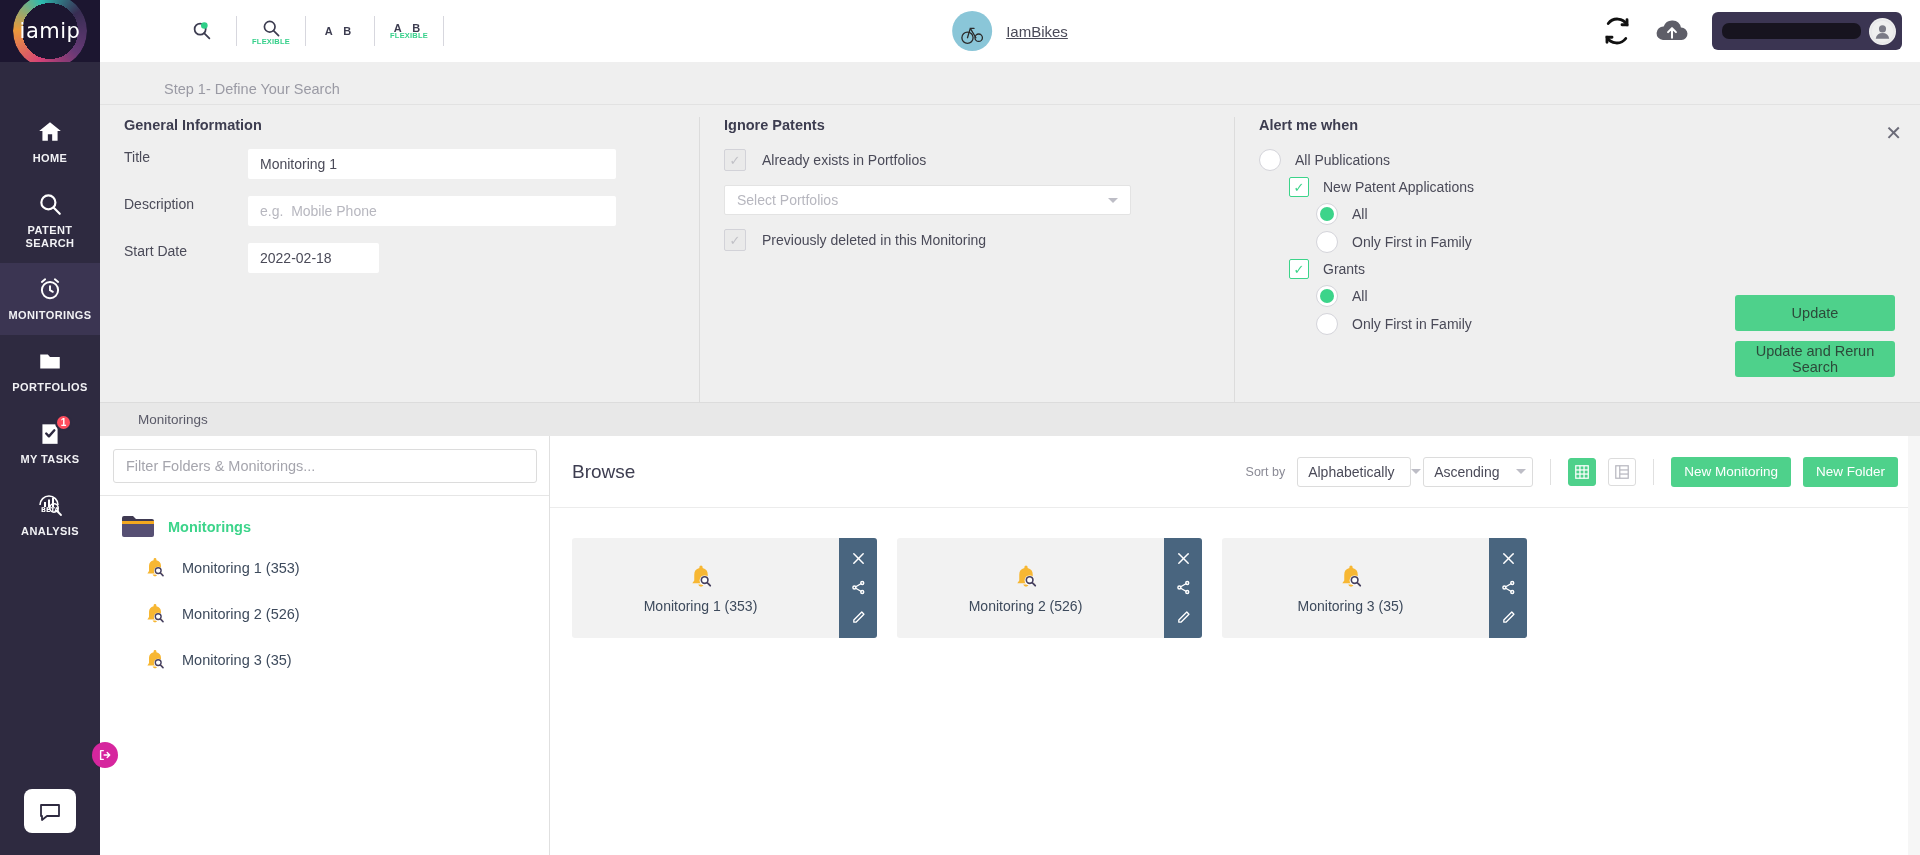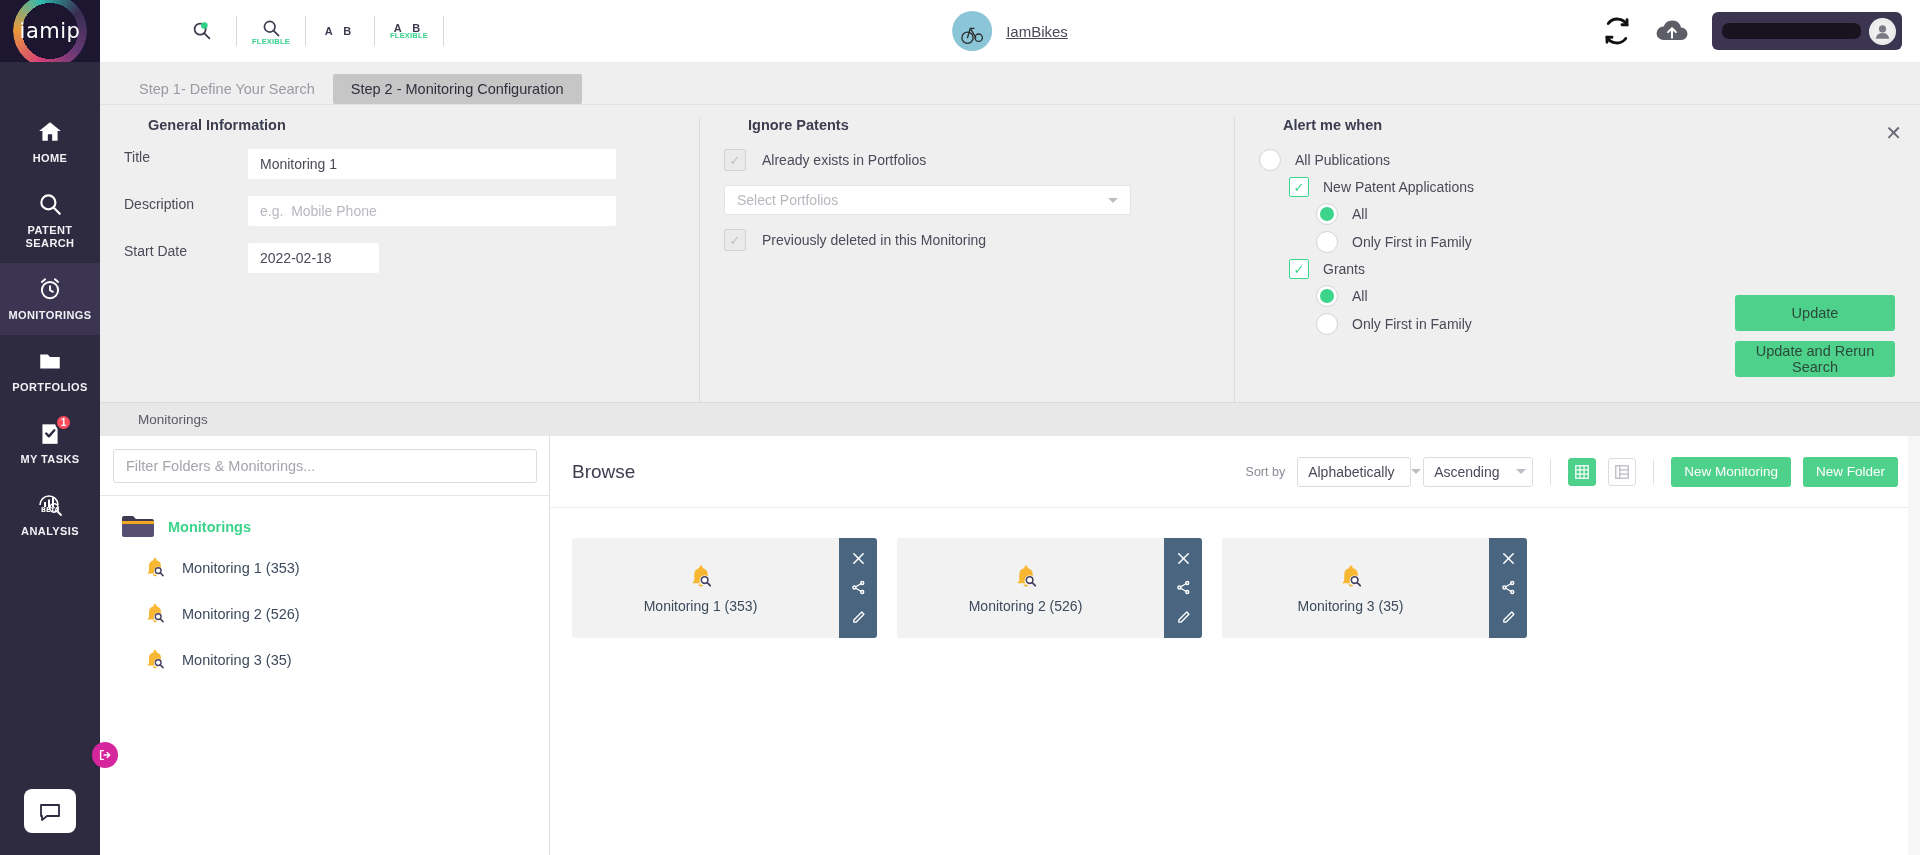--- a/index.html
+++ b/index.html
@@ -96,38 +96,38 @@
   }
   .redact { flex:1; height: 16px; background: #17141f; border-radius: 7px; }
   .avatar {
     width: 27px; height: 27px; border-radius: 50%; background: #efefef;
     display:flex; align-items:center; justify-content:center;
   }
 
   
   .steps {
     height: 42px; background: #efefef; display: flex; align-items: flex-end;
-    padding-left: 21px; gap: 0; flex: 0 0 42px;
+    padding-left: 46px; gap: 0; flex: 0 0 42px;
   }
   .step {
     height: 30px; padding: 0 18px; display: flex; align-items: center;
     font-size: 14.5px; color: #9a9aa4; cursor: pointer; border-radius: 2px;
   }
   .step.active { background: #c6c6c6; color: #2f2f3d; }
 
   
   .settings {
     background: #efefef; flex: 0 0 298px; display: flex; position: relative;
     border-top: 1px solid #e2e2e2; padding-top: 12px;
   }
   .col { padding: 0 24px; }
   .col-gen { width: 600px; border-right: 1px solid #dcdcdc; }
   .col-ign { width: 535px; border-right: 1px solid #dcdcdc; }
   .col-alert { flex: 1; position: relative; }
-  .col-title { font-size: 14.5px; font-weight: bold; color: #3d3d50; margin-bottom: 16px; margin-left: 24px; }
+  .col-title { font-size: 14.5px; font-weight: bold; color: #3d3d50; margin-bottom: 16px; }
 
   .frow { display: flex; align-items: flex-start; margin-bottom: 17px; }
   .flabel { width: 124px; font-size: 14px; color: #4a4a58; }
   .fin {
     height: 30px; background: #fff; border: none; border-radius: 2px;
     font-size: 14px; color: #4a4a58; padding: 0 12px;
     font-family: "Liberation Sans", sans-serif; outline: none;
   }
   .fin::placeholder { color: #b7b7bf; }
   .fin-wide { width: 368px; }
@@ -399,21 +399,20 @@
               <circle cx="12" cy="9.5" r="3.4"></circle>
                 <path d="M5.5 19a6.6 6.6 0 0 1 13 0z"></path>
             </svg>
           </div>
         </div>
       </div>
     </div>
 
     <div class="steps">
       <div class="step">Step 1- Define Your Search</div>
-      <div class="step active">Step 2 - Monitoring Configuration</div>
     </div>
 
     <div class="settings">
 
       <div class="col col-gen">
         <div class="col-title">General Information</div>
 
         <div class="frow">
           <div class="flabel">Title</div>
           <input class="fin fin-wide" value="Monitoring 1" style="">

